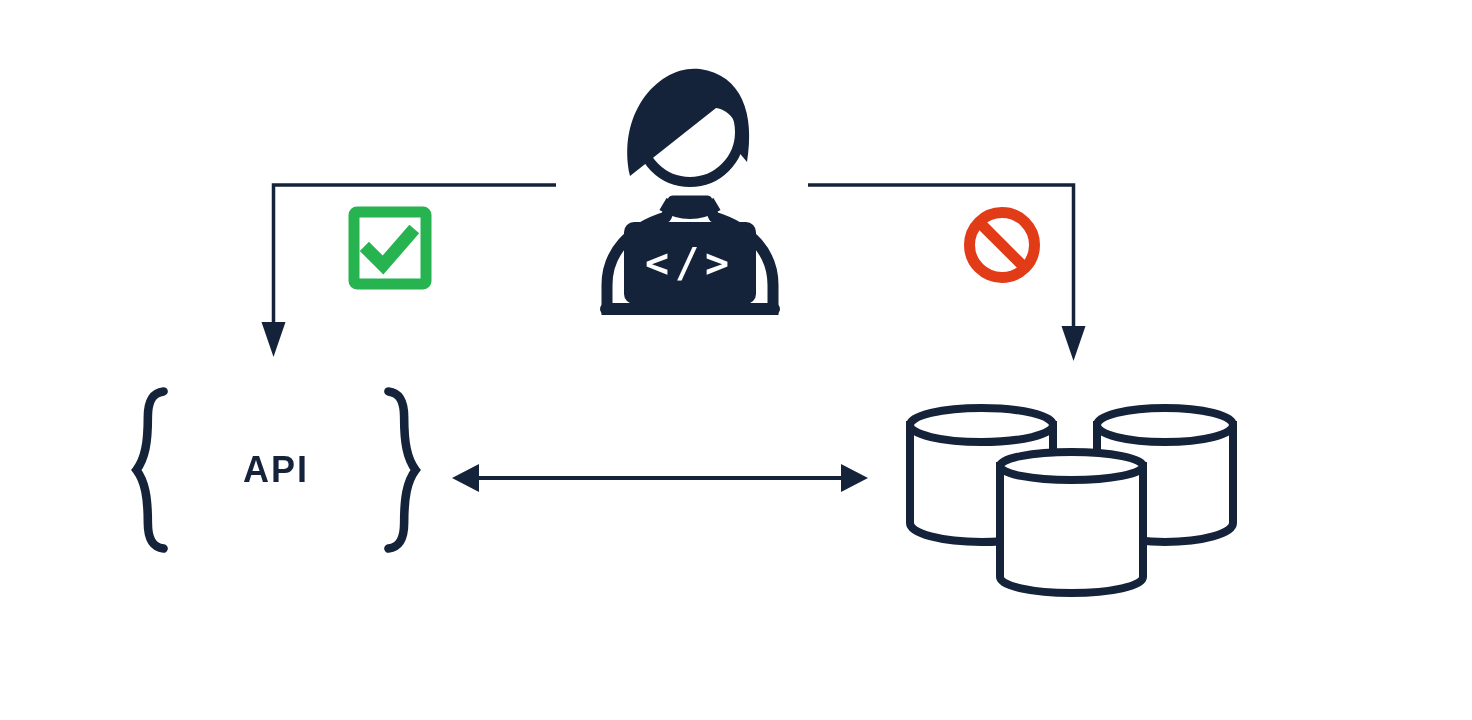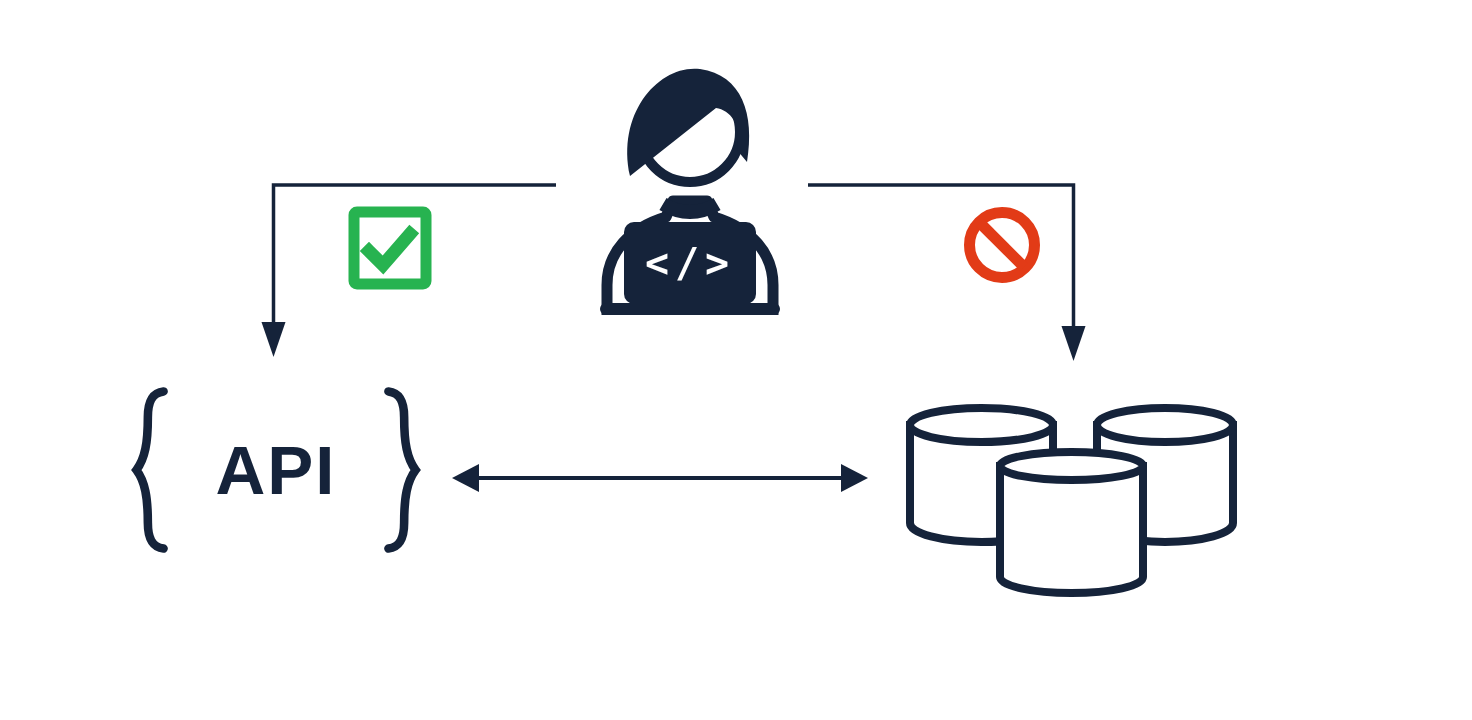--- a/index.html
+++ b/index.html
@@ -3,21 +3,21 @@
 <meta charset="utf-8">
 <style>
   html,body{margin:0;padding:0;background:#ffffff;}
   body{width:1472px;height:720px;position:relative;overflow:hidden;
        font-family:"Liberation Sans",sans-serif;}
   .abs{position:absolute;}
   .stage{position:absolute;left:0;top:0;width:1472px;height:720px;background:#ffffff;}
   svg{display:block;}
   .api-group{left:130px;top:350px;width:292px;height:240px;display:flex;
              align-items:center;justify-content:space-between;}
-  .api-label{font-weight:bold;font-size:69px;letter-spacing:2px;color:#15233a;
+  .api-label{font-weight:bold;font-size:36px;letter-spacing:2px;color:#15233a;
              font-family:"Liberation Sans",sans-serif;user-select:none;}
   .brace-svg{width:40px;height:240px;}
 </style>
 </head>
 <body>
 
 <div class="stage">
 
   <svg class="abs" style="left:0;top:0" width="1472" height="720" viewBox="0 0 1472 720">
 

